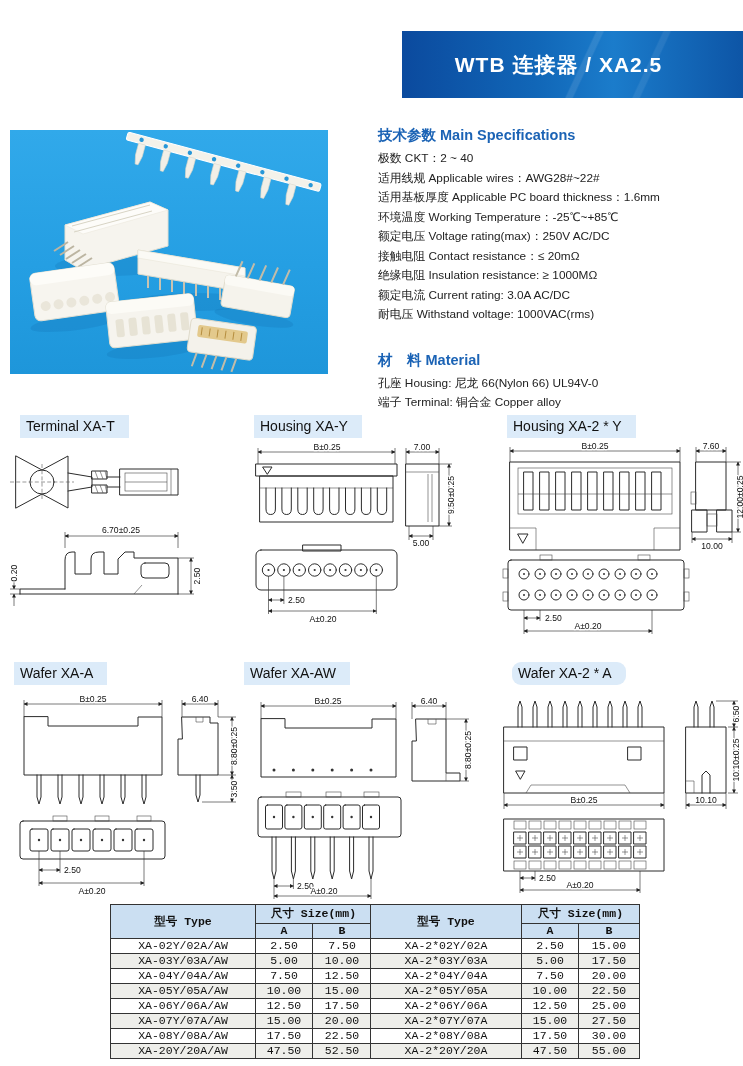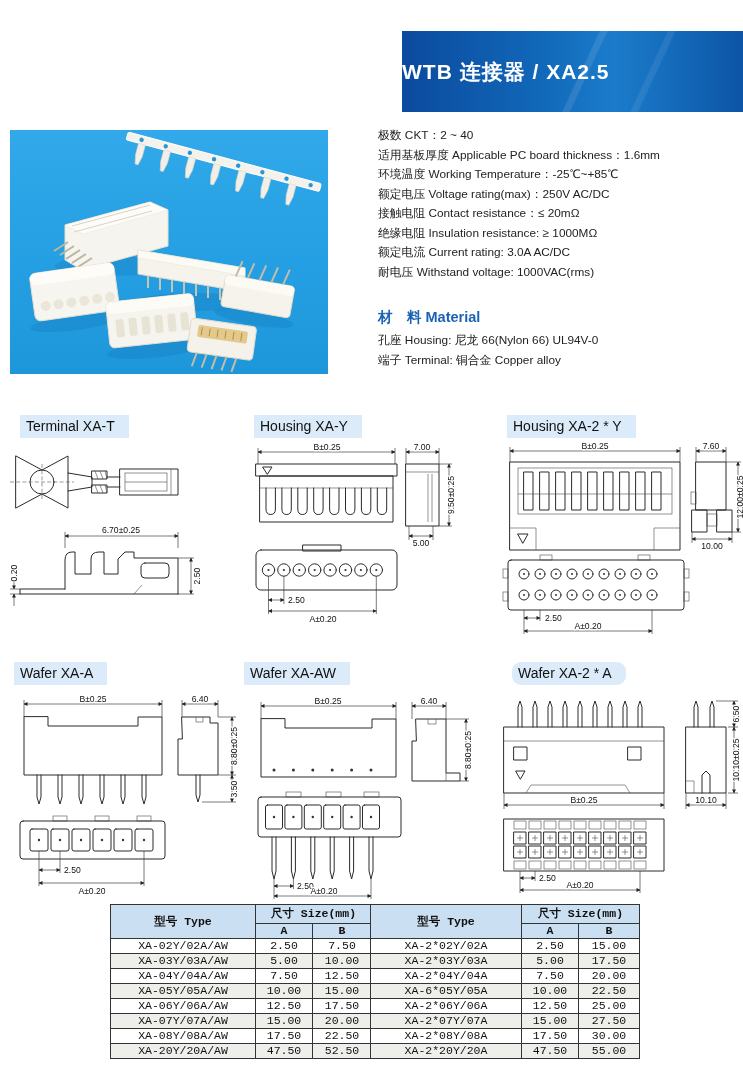--- a/index.html
+++ b/index.html
@@ -3,26 +3,26 @@
 <meta charset="utf-8">
 <style>
   html,body { margin:0; padding:0; background:#e8e8e8; }
   .page {
     position:relative; width:743px; height:1066px; margin:0 auto;
     background:#ffffff; overflow:hidden;
     font-family:"Liberation Sans", sans-serif; color:#1a1a1a;
   }
   
   .banner {
-    position:absolute; left:402px; top:31px; width:341px; height:81px;
+    position:absolute; left:402px; top:31px; width:341px; height:67px;
     background-image:
       linear-gradient(115deg, transparent 52%, rgba(255,255,255,.10) 52.5%, rgba(255,255,255,.10) 54%, transparent 54.5%),
       linear-gradient(115deg, transparent 70%, rgba(255,255,255,.08) 70.5%, rgba(255,255,255,.08) 72%, transparent 72.5%),
       linear-gradient(90deg, #0b4a9e 0%, #1167b8 40%, #1b7ccb 62%, #0d55a6 100%);
-    display:flex; align-items:center; justify-content:flex-start;
+    display:flex; align-items:center; justify-content:center;
     padding-right:28px; box-sizing:border-box;
   }
   .banner .title { color:#fff; font-size:21px; font-weight:bold; letter-spacing:1px; }
   
   .photo {
     position:absolute; left:10px; top:130px; width:318px; height:244px;
     background:linear-gradient(180deg,#31a9ea 0%, #259fe3 55%, #1e96da 100%);
   }
   
   .specs { position:absolute; left:378px; top:126px; width:362px; }
@@ -128,21 +128,23 @@
       <g transform="rotate(8 210 215)">
         <rect x="178" y="192" width="66" height="34" rx="4" fill="#f4f2eb" stroke="#ded9c9"></rect>
         <rect x="186" y="198" width="50" height="12" rx="2" fill="#e3c98c"></rect>
         <path d="M190,200 v8 M198,200 v8 M206,200 v8 M214,200 v8 M222,200 v8 M230,200 v8" stroke="#b58d3e" fill="none"></path>
         <path d="M188,226 l-3,14 M198,226 l-3,14 M208,226 l-3,14 M218,226 l-3,14 M228,226 l-3,14" stroke="#c2bca9" stroke-width="2" fill="none"></path>
       </g>
     </svg>
   </div>
 
   <div class="specs">
+    <h3>技术参数 Main Specifications</h3>
     <div class="spec-line">极数 CKT：2 ~ 40</div>
+    <div class="spec-line">适用线规 Applicable wires：AWG28#~22#</div>
     <div class="spec-line">适用基板厚度 Applicable PC board thickness：1.6mm</div>
     <div class="spec-line">环境温度 Working Temperature：-25℃~+85℃</div>
     <div class="spec-line">额定电压 Voltage rating(max)：250V AC/DC</div>
     <div class="spec-line">接触电阻 Contact resistance：≤ 20mΩ</div>
     <div class="spec-line">绝缘电阻 Insulation resistance: ≥ 1000MΩ</div>
     <div class="spec-line">额定电流 Current rating: 3.0A AC/DC</div>
     <div class="spec-line">耐电压 Withstand voltage: 1000VAC(rms)</div>
     <h3 class="mat-title">材　料 Material</h3>
     <div class="spec-line">孔座 Housing: 尼龙 66(Nylon 66) UL94V-0</div>
     <div class="spec-line">端子 Terminal: 铜合金 Copper alloy</div>
@@ -607,21 +609,21 @@
           <td>XA-2*03Y/03A</td>
           <td>5.00</td>
           <td>17.50</td>
         </tr>
       <tr>
           <td>XA-2*04Y/04A</td>
           <td>7.50</td>
           <td>20.00</td>
         </tr>
       <tr>
-          <td>XA-6*05Y/05A</td>
+          <td>XA-2*05Y/05A</td>
           <td>10.00</td>
           <td>22.50</td>
         </tr>
       <tr>
           <td>XA-2*06Y/06A</td>
           <td>12.50</td>
           <td>25.00</td>
         </tr>
       <tr>
           <td>XA-2*07Y/07A</td>

